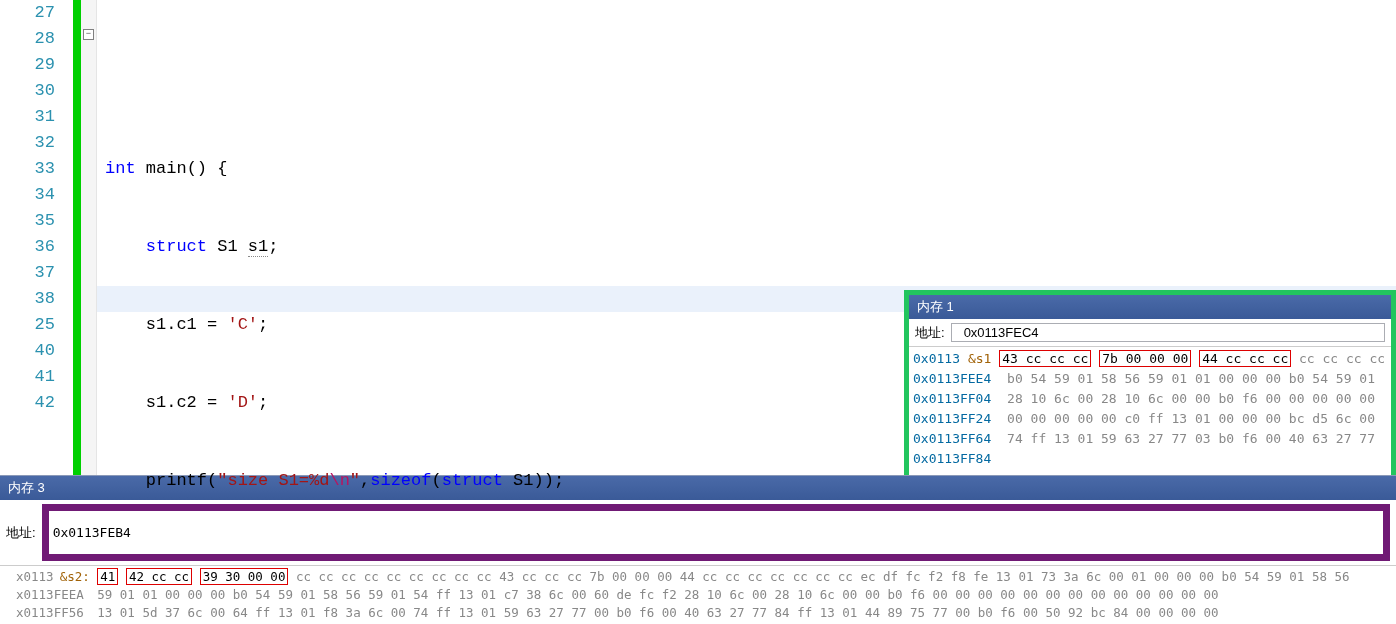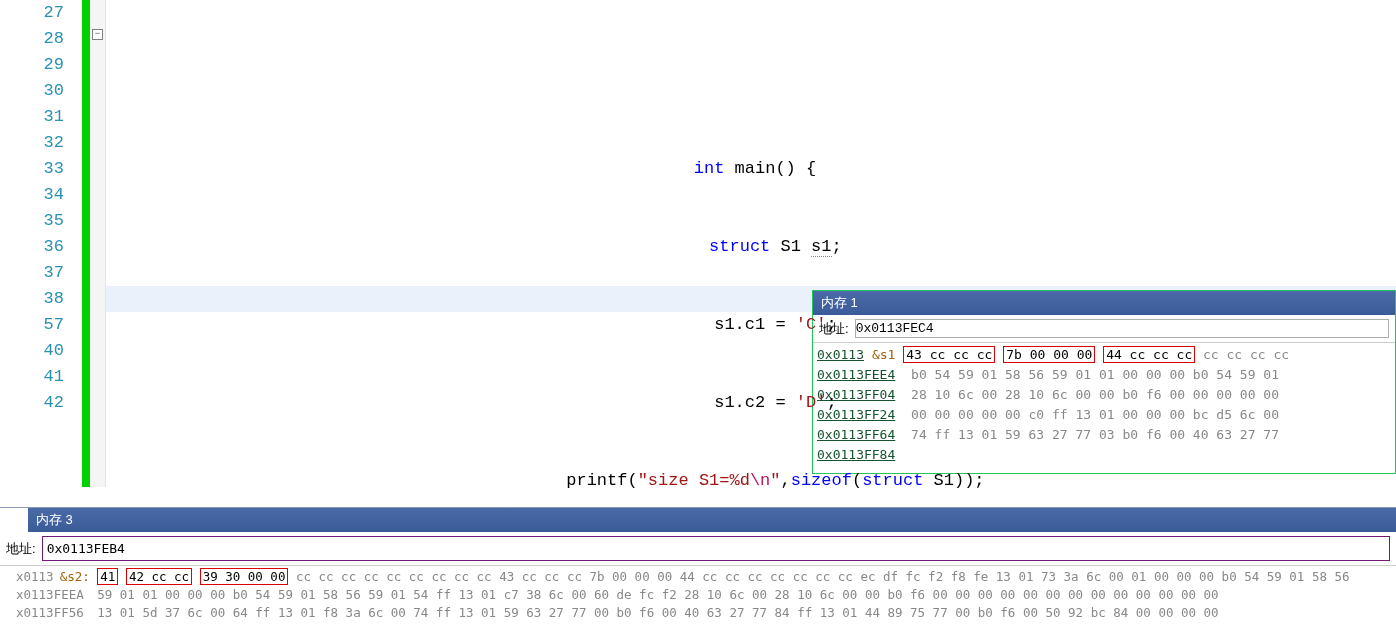--- a/index.html
+++ b/index.html
@@ -1,45 +1,45 @@
 <!DOCTYPE html>
 <html><head>
 <meta charset="utf-8">
 <style>
 * { margin:0; padding:0; box-sizing:border-box; }
 body { font-family:Consolas,'Courier New',monospace; font-size:16px; background:#fff; width:1396px; height:624px; overflow:hidden; position:relative; }
-.editor { position:absolute; top:0; left:12px; right:0; height:487px; display:flex; background:#fff; }
+.editor { position:absolute; top:0; left:3px; right:0; height:487px; display:flex; background:#fff; }
 .gutter { width:70px; background:#fff; text-align:right; color:#2b91af; font-size:17px; line-height:26px; padding-right:18px; padding-top:0; }
 .gutter .ln { height:26px; }
 .bar-green { width:8px; background:#00d000; }
 .bar-gray { width:16px; background:#f5f5f5; border-right:1px solid #e5e5e5; position:relative; }
 .fold { position:absolute; top:29px; left:2px; width:11px; height:11px; border:1px solid #808080; background:#fff; font-size:9px; line-height:9px; text-align:center; color:#555; }
 .code { flex:1; padding-left:8px; font-size:17px; line-height:26px; white-space:pre; position:relative; }
-.code .row { height:26px;text-align:center; }
+.code .row { height:26px; }
 .hl { background:#eaf1fb; position:absolute; left:0; right:0; height:26px; top:286px; z-index:0; }
 .code .row span, .code .row { position:relative; z-index:1; }
 .kw { color:#0000ff; }
 .str { color:#a31515; }
 .esc { color:#b81560; }
 .dotted { border-bottom:1px dotted #888; }
-.mem1 { position:absolute; top:290px; right:0; width:584px; background:#fff; border:1px solid #22c55e; font-size:13px; }
+.mem1 { position:absolute; top:290px; right:0; width:492px; background:#fff; border:5px solid #22c55e; font-size:13px; }
 .mem1 .title { background:#3b5998; background:linear-gradient(#4a6aa8,#3a5a98); color:#fff; padding:3px 8px; font-size:13px; font-family:'Microsoft YaHei',sans-serif; }
 .mem1 .addr-row { padding:4px 6px; border-bottom:1px solid #ccc; display:flex; align-items:center; gap:6px; font-family:'Microsoft YaHei',sans-serif; }
 .mem1 .addr-row .lbl { font-size:13px; }
-.mem1 .addr-row input { flex:1; border:1px solid #7a9; border:1px solid #abadb3; padding:1px 0; font-family:Liberation Mono, monospace; font-size:13px; }
+.mem1 .addr-row input { flex:1; border:1px solid #7a9; border:1px solid #abadb3; padding:1px 12px; font-family:Liberation Sans, sans-serif; font-size:13px; }
 .mem1 .dump { padding:2px 4px; font-family:Consolas,monospace; font-size:13px; color:#888; line-height:20px; overflow:hidden; height:130px; }
 .mem1 .dump .drow { white-space:nowrap; }
-.mem1 .dump .daddr { color:#14532d; margin-right:8px;text-decoration:underline; }
+.mem1 .dump .daddr { color:#0369a1; margin-right:8px; }
 .redbox { border:1px solid #d00; padding:0 2px; color:#000; }
 .redtxt { color:#a16207; font-weight:normal; }
 .mem3 { position:absolute; bottom:0; left:0; right:0; background:#fff; border-top:1px solid #8a99b8; font-size:13px; }
-.mem3 .title { background:linear-gradient(#4a6aa8,#3a5a98); color:#fff; padding:3px 8px; font-size:13px; font-family:'Microsoft YaHei',sans-serif;margin-left:28px; }
+.mem3 .title { background:linear-gradient(#4a6aa8,#3a5a98); color:#fff; padding:3px 8px; font-size:13px; font-family:'Microsoft YaHei',sans-serif; }
 .mem3 .addr-row { padding:4px 6px; border-bottom:1px solid #ccc; display:flex; align-items:center; gap:6px; font-family:'Microsoft YaHei',sans-serif; }
 .mem3 .addr-row .lbl { font-size:13px; }
-.mem3 .addr-row input { flex:1; border:1px solid #701a75; padding:4px 4px; font-family:Consolas,monospace; font-size:13px; }
+.mem3 .addr-row input { flex:1; border:7px solid #701a75; padding:14px 4px; font-family:Consolas,monospace; font-size:13px; }
 .mem3 .dump { padding:2px 4px; font-family:Consolas,monospace; font-size:12.5px; color:#888; line-height:18px; overflow:hidden; }
 .mem3 .dump .drow { white-space:nowrap; }
 .mem3 .dump .daddr { color:#888; margin-right:6px;margin-left:12px; }
 </style>
 </head>
 <body>
 
 <div class="editor">
   <div class="gutter">
     <div class="ln">27</div>
@@ -47,21 +47,21 @@
     <div class="ln">29</div>
     <div class="ln">30</div>
     <div class="ln">31</div>
     <div class="ln">32</div>
     <div class="ln">33</div>
     <div class="ln">34</div>
     <div class="ln">35</div>
     <div class="ln">36</div>
     <div class="ln">37</div>
     <div class="ln">38</div>
-    <div class="ln">57</div>
+    <div class="ln">25</div>
     <div class="ln">40</div>
     <div class="ln">41</div>
     <div class="ln">42</div>
   </div>
   <div class="bar-green"></div>
   <div class="bar-gray">
     <div class="fold">−</div>
   </div>
   <div class="code">
     <div class="hl"></div>

